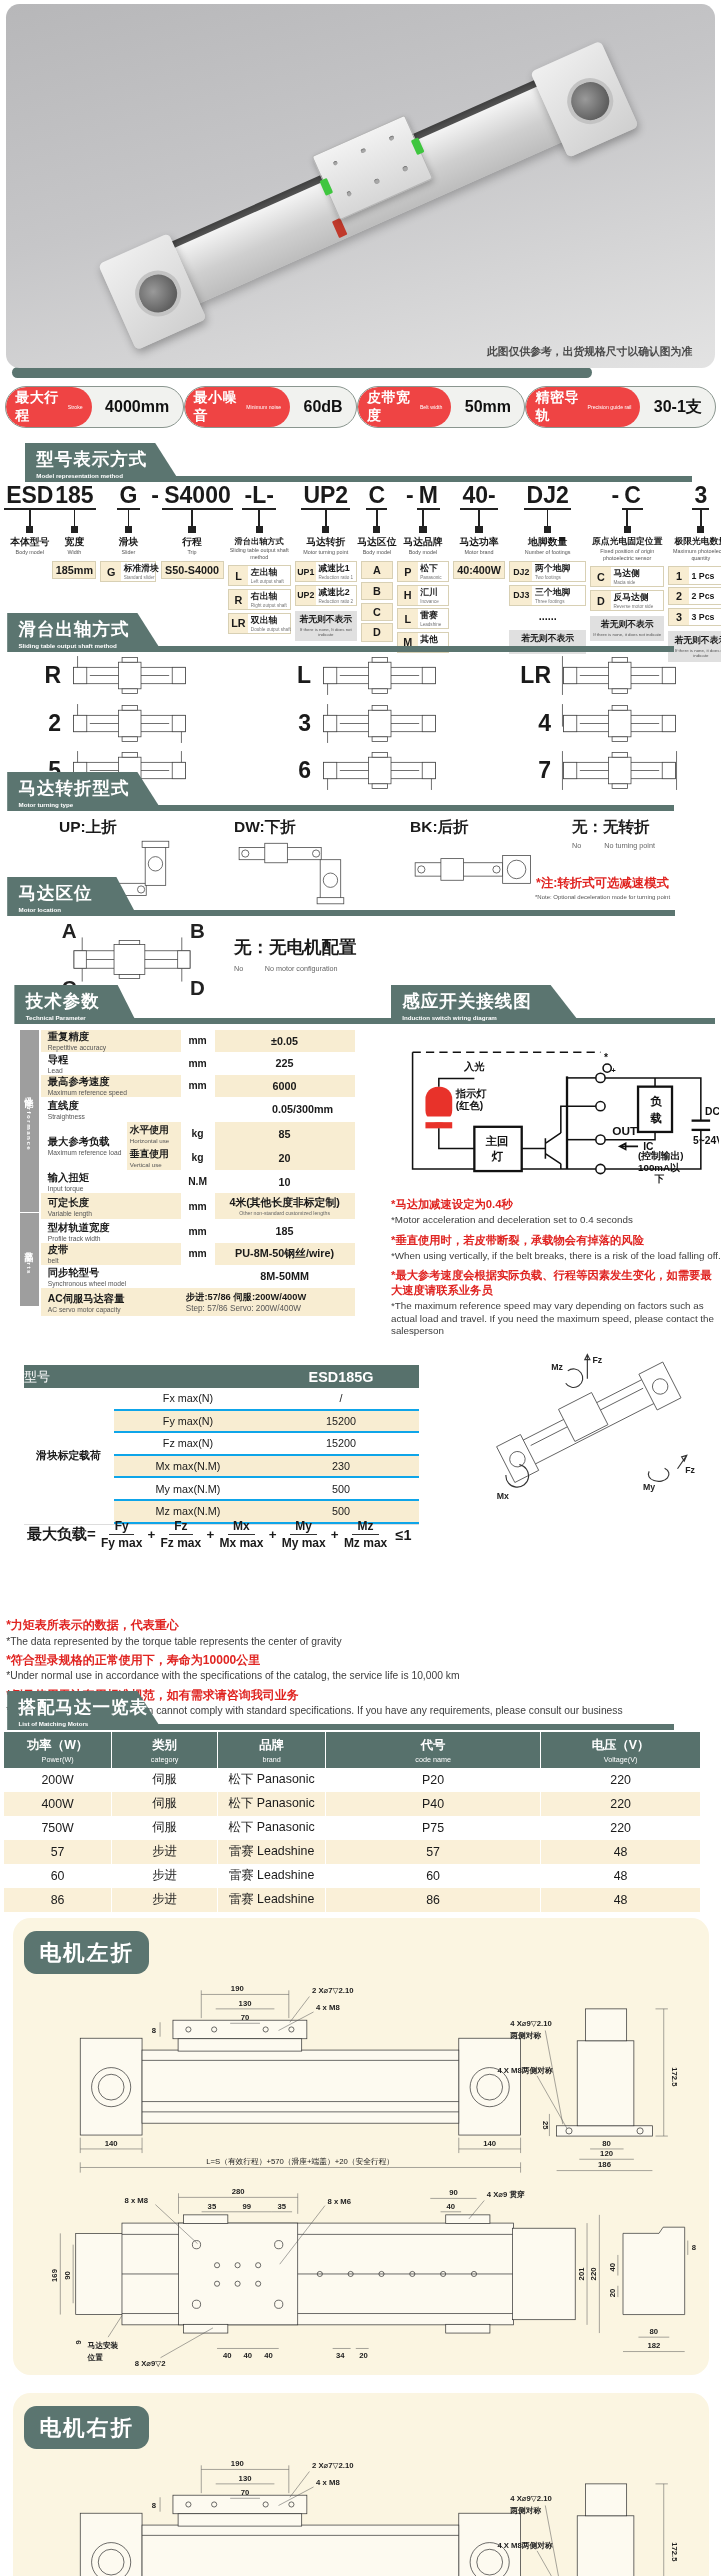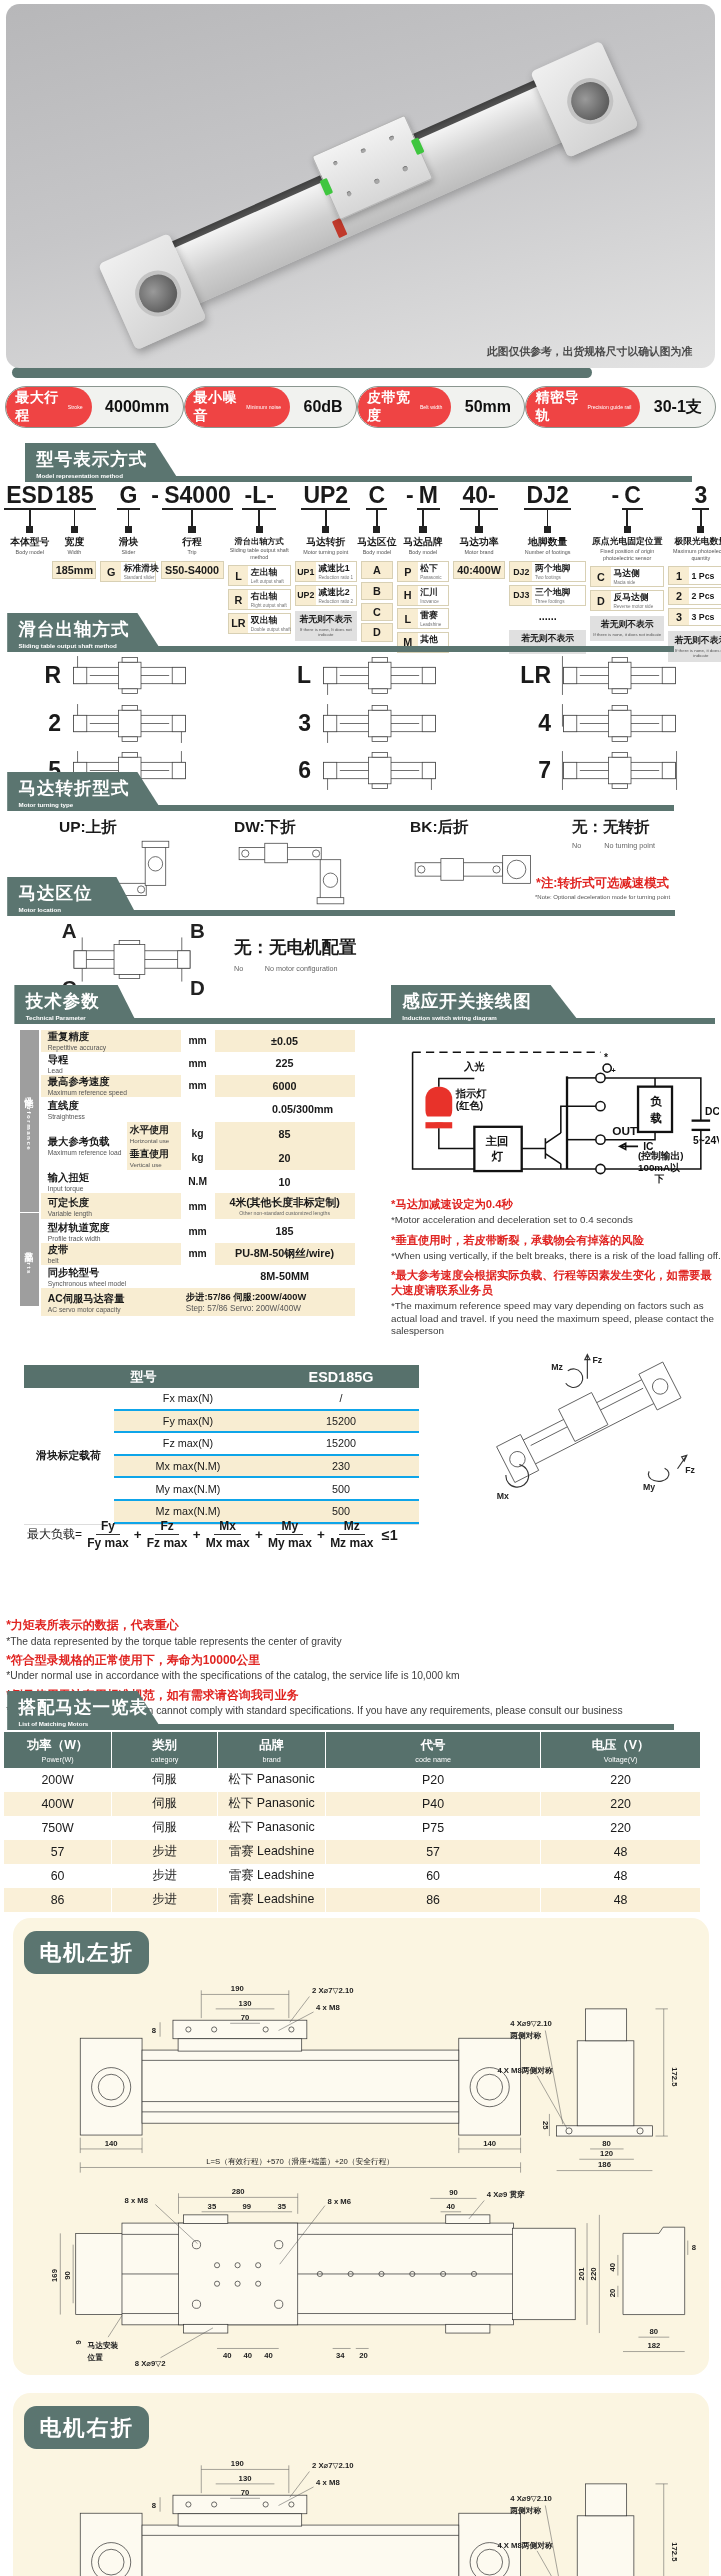--- a/index.html
+++ b/index.html
@@ -109,34 +109,34 @@
   svg .wdash{stroke:#111;stroke-width:3;fill:none;stroke-dasharray:16 10;}
   svg .wtext{font-size:20px;font-weight:bold;fill:#111;}
   svg .wbox{fill:#fff;stroke:#111;stroke-width:4.5;}
   svg .term{fill:#fff;stroke:#111;stroke-width:3;}
   .wnotes{position:absolute;left:391px;top:1191px;width:330px;}
   .wnotes .nz{color:#e02421;font-size:11.3px;font-weight:bold;margin-top:6.2px;}
   .wnotes .ne{color:#3d3d3d;font-size:9.8px;margin-top:2.1px;line-height:1.25;}
   
   .loadtbl{position:absolute;left:24px;top:1365px;width:395px;}
   .lhead{display:grid;grid-template-columns:239px 156px;background:#57716c;color:#fff;height:23px;align-items:center;}
-  .lhead .h1{text-align:center;font-size:13px;font-weight:bold;}
+  .lhead .h1{font-size:13px;font-weight:normal;}
   .lhead .h2{text-align:center;font-size:14.4px;font-weight:bold;}
   .lbody{position:relative;border-bottom:0.5px solid #ddd;}
   .lside{position:absolute;left:0;top:0;width:89px;height:100%;background:#fff;display:flex;align-items:center;justify-content:center;font-size:10.8px;font-weight:bold;border-right:1px solid #fff;}
   .lrow{display:grid;grid-template-columns:150px 156px;margin-left:89px;height:20.6px;align-items:center;border-bottom:2px solid #0ea5e9;}
   .lrow .p{text-align:center;font-size:10.8px;}
   .lrow .v{text-align:center;font-size:10.8px;}
   .iso{position:absolute;left:479px;top:1340px;}
   svg .iso-ln{fill:#fff;stroke:#555;stroke-width:1.6;}
   svg .iso-ar{stroke:#333;stroke-width:2.2;fill:none;}
   svg .iso-t{font-size:17px;font-weight:bold;fill:#222;}
   
   .formula{position:absolute;left:27px;top:1519px;display:flex;align-items:center;gap:5.2px;}
-  .formula .lead{font-size:12px;font-weight:normal;}
+  .formula .lead{font-size:15px;font-weight:bold;}
   .frac{display:flex;flex-direction:column;align-items:center;}
   .frac .num{font-size:12px;font-weight:bold;border-bottom:1.3px solid #333;padding:0 5.2px 1px;}
   .frac .den{font-size:12px;font-weight:bold;padding-top:1px;white-space:nowrap;}
   .formula .plus{font-size:13.4px;font-weight:bold;}
   .formula .le{font-size:14.4px;font-weight:bold;margin-left:3.1px;}
   
   .bnotes{position:absolute;left:6.2px;top:1612px;width:711px;}
   .bnotes .nz{color:#e02421;font-size:12px;font-weight:bold;margin-top:5.2px;}
   .bnotes .ne{color:#3d3d3d;font-size:10.3px;margin-top:1.5px;}
   

